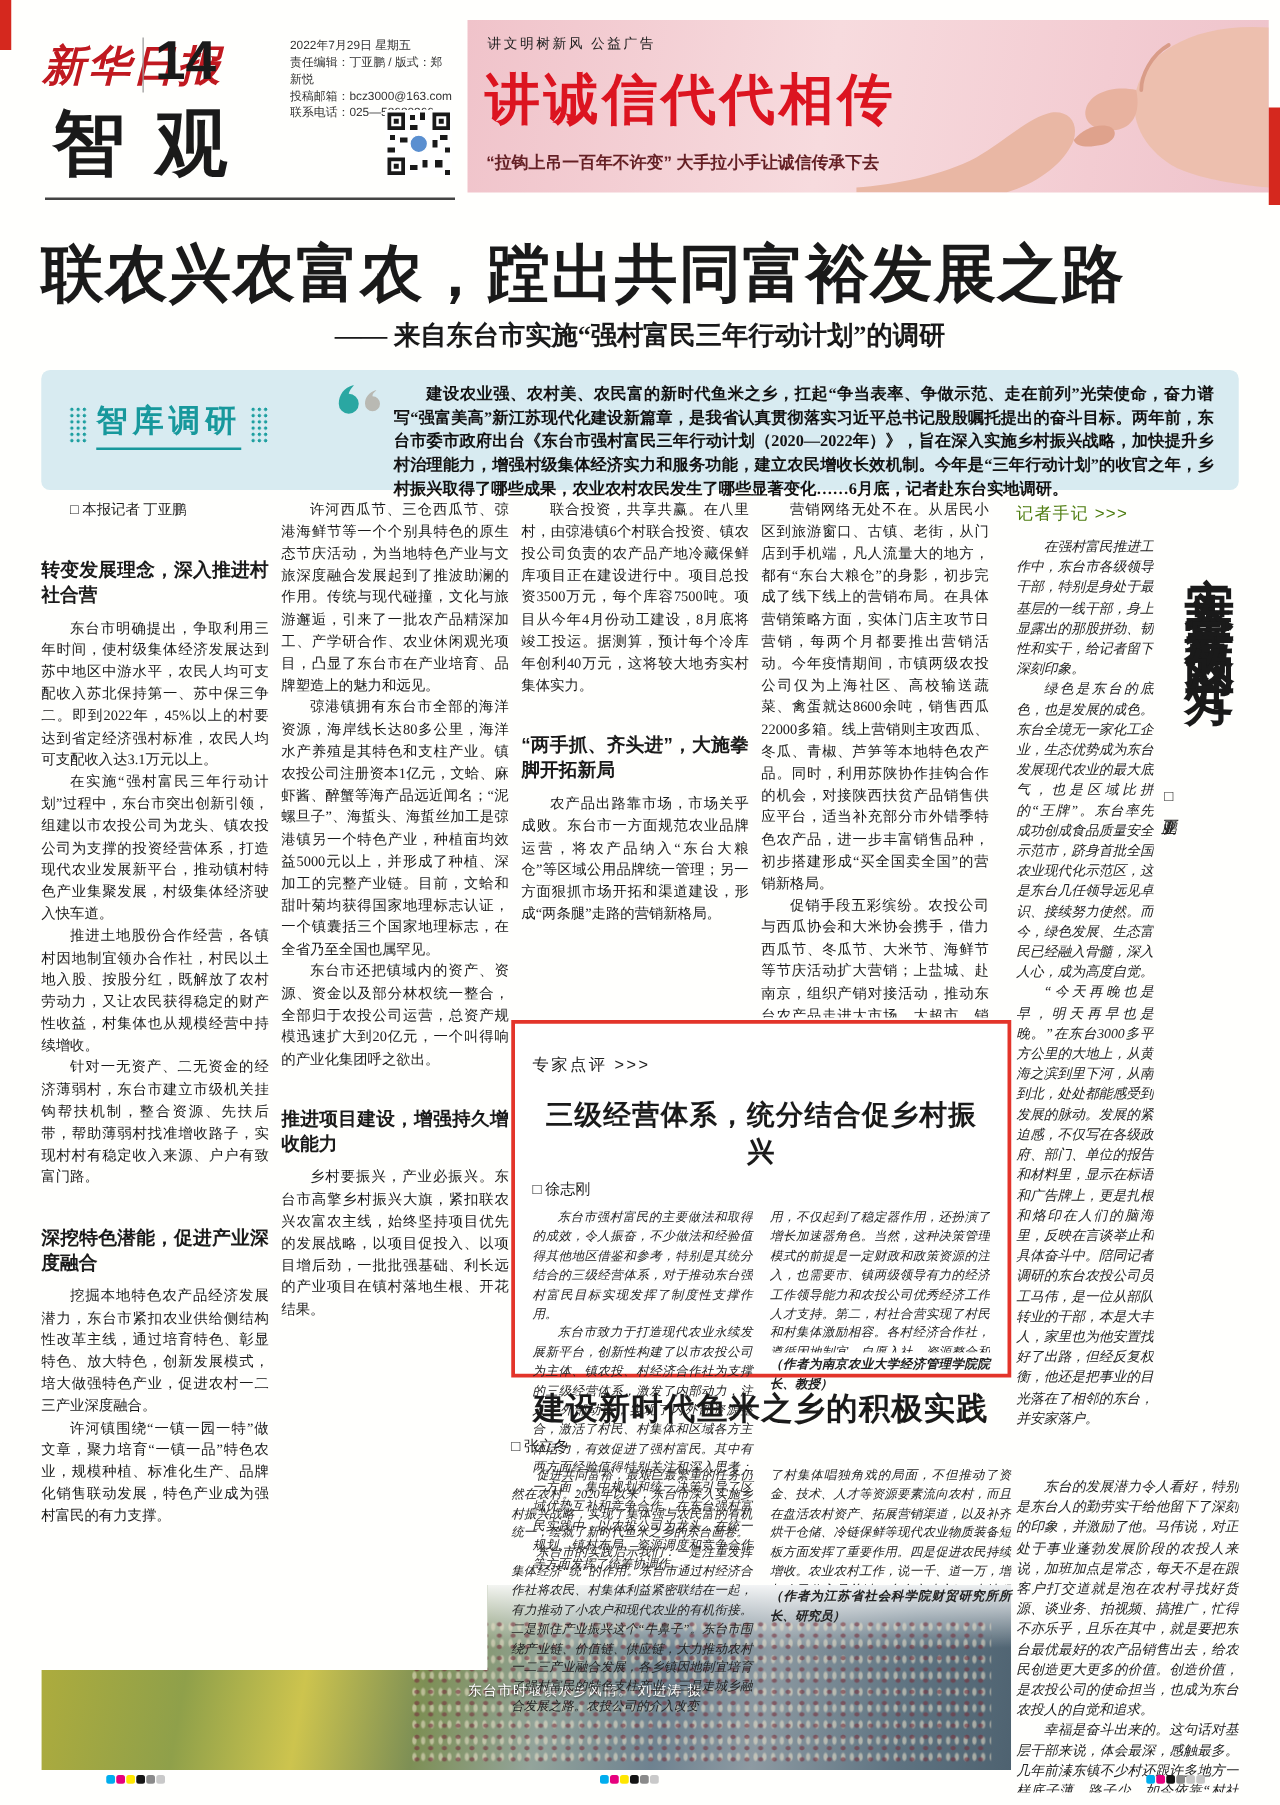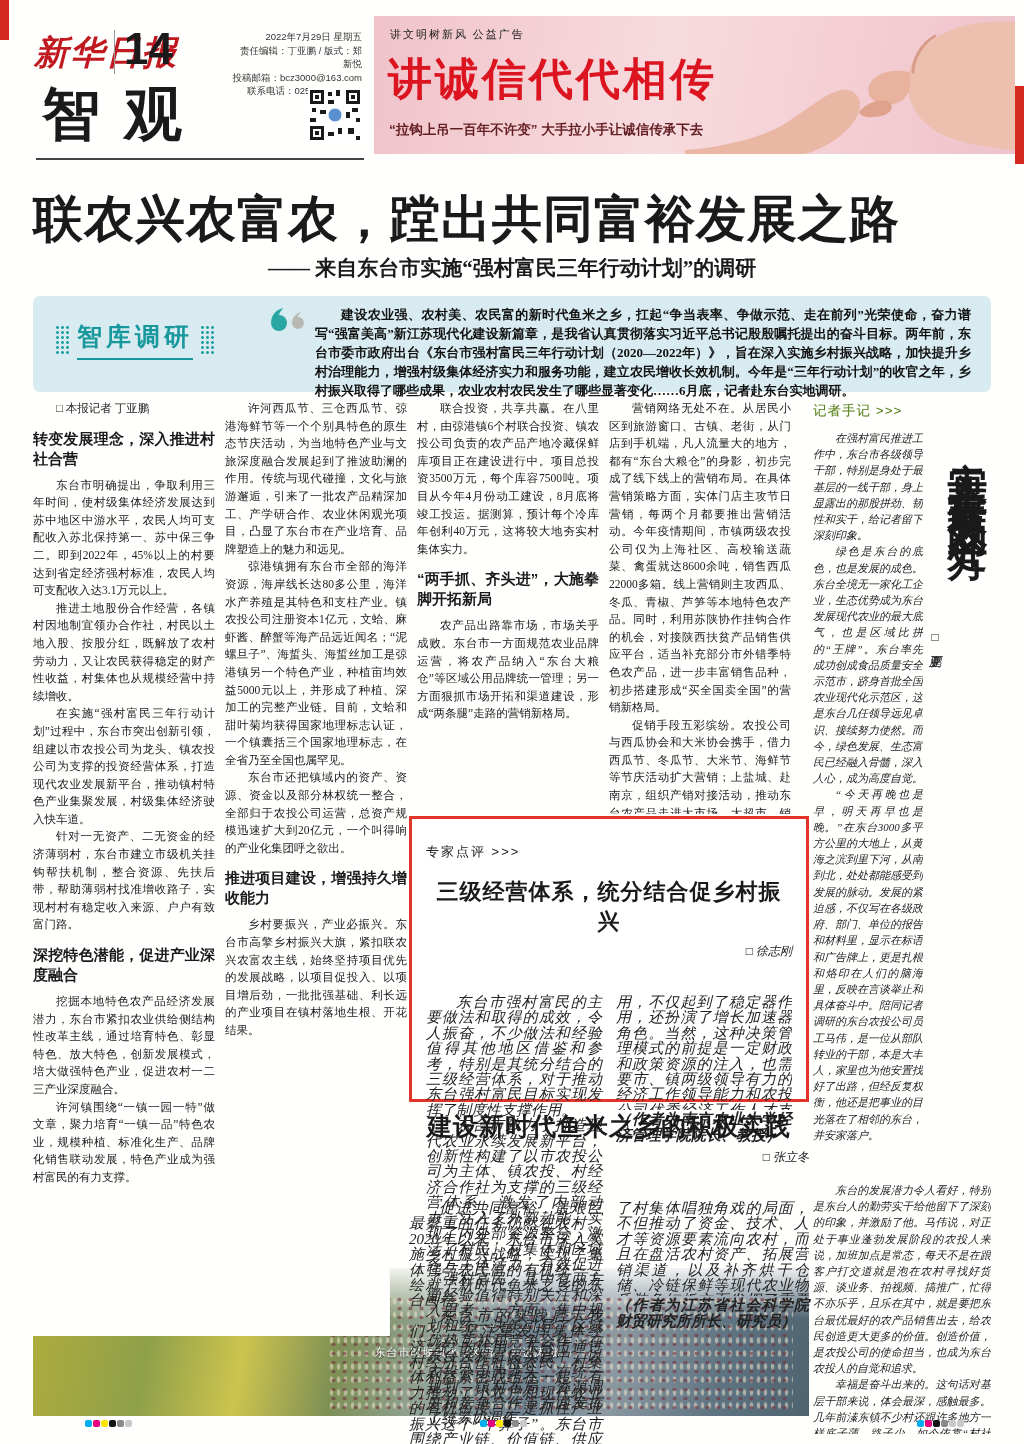--- a/index.html
+++ b/index.html
@@ -7,21 +7,21 @@
         font-family:"Liberation Serif","DejaVu Serif",serif;color:#1a1a1a;overflow:hidden;}
   .sans{font-family:"Liberation Sans","DejaVu Sans",sans-serif;}
 
   
   .corner-red-left{position:absolute;left:0;top:0;width:9px;height:40px;background:#d5281e;}
   .corner-red-right{position:absolute;right:0;top:86px;width:9px;height:78px;background:#d5281e;}
   .masthead-logo{position:absolute;left:34px;top:30px;font-size:34px;font-weight:900;
         font-style:italic;color:#c01920;letter-spacing:2px;}
   .masthead-divider{position:absolute;left:114px;top:30px;width:1px;height:44px;background:#9a9a9a;}
   .page-number{position:absolute;left:124px;top:24px;font-size:44px;font-weight:700;}
-  .dateblock{position:absolute;left:232px;top:30px;width:130px;text-align:right;
+  .dateblock{position:absolute;left:232px;top:30px;width:130px;text-align:left;
         font-size:9.5px;line-height:13.5px;color:#333;}
   .section-title{position:absolute;left:42px;top:76px;font-size:58px;font-weight:900;letter-spacing:24px;}
   .qr{position:absolute;left:308px;top:88px;width:54px;height:54px;}
   .header-rule{position:absolute;left:36px;top:158px;width:328px;height:2px;background:#444;}
 
   
   .banner{position:absolute;left:374px;top:16px;width:641px;height:138px;overflow:hidden;
         background:linear-gradient(100deg,#f0c3ca 0%,#f7dbde 45%,#f3ccd2 78%,#eec3cb 100%);}
   .banner-kicker{position:absolute;left:16px;top:11px;font-size:11px;color:#222;letter-spacing:2px;}
   .banner-title{position:absolute;left:14px;top:34px;font-size:44px;font-weight:900;color:#dc1420;letter-spacing:3px;}
@@ -43,36 +43,36 @@
         border-bottom:2px solid #17989c;padding-bottom:5px;}
   .quote-icon{position:absolute;left:236px;top:10px;}
   .intro-text{position:absolute;left:282px;top:9px;width:656px;font-size:13px;line-height:19px;
         font-weight:700;text-align:justify;text-indent:2em;color:#111;}
 
   
   .txtcol{position:absolute;top:400px;width:182px;font-size:11.5px;line-height:17.6px;
         text-align:justify;overflow:hidden;}
   .txtcol p{margin:0;text-indent:2em;}
   .colhead{font-family:"Liberation Sans","DejaVu Sans",sans-serif;font-size:15px;line-height:20px;
-        margin:11px 0 8px;font-weight:900;text-indent:0;}
+        margin:29px 0 8px;font-weight:900;text-indent:0;}
   .reporter{font-size:11.5px;margin:0 0 8px;text-indent:0;color:#222;}
   .c1{left:33px;height:905px;}
   .c2{left:225px;height:905px;}
   .c3{left:417px;height:414px;}
   .c4{left:609px;height:414px;}
 
   
   .expert{position:absolute;left:409px;top:816px;width:400px;height:286px;border:3px solid #e3342a;
         background:#fff;box-sizing:border-box;padding:8px 14px 10px;}
   .box-label{font-family:"Liberation Sans","DejaVu Sans",sans-serif;font-size:13px;letter-spacing:2px;
         margin:16px 0 16px;color:#222;}
   .expert-title{text-align:center;font-size:22px;font-weight:900;margin:4px 0 6px;letter-spacing:1px;}
-  .box-byline{text-align:right;font-size:12px;font-style:italic;margin-bottom:7px;}
+  .box-byline{text-align:left;font-size:12px;margin-bottom:7px;}
   .twocol{display:flex;gap:14px;}
-  .twocol .bcol{flex:1;font-size:15px;line-height:15.4px;text-align:justify;font-style:italic;color:#222;margin-top:28px;}
+  .twocol .bcol{flex:1;font-size:10px;line-height:15.4px;text-align:justify;font-style:italic;color:#222;}
   .expert .bcol{height:148px;}
   .bcol p{margin:0;text-indent:2em;}
   .bcol p.noindent{text-indent:0;}
   .bcol .clip{overflow:hidden;}
   .bcolflex{display:flex;flex-direction:column;}
   .bcolflex .clip{flex:1;}
   .box-author{font-weight:700;text-indent:0 !important;margin-top:2px !important;}
 
   
   .practice{position:absolute;left:409px;top:1106px;width:400px;height:214px;}
@@ -202,22 +202,22 @@
 
   <div class="photo">
     <div class="photo-roofs"></div>
     <div class="photo-caption">东台市时堰镇水乡风情。 刘进涛 摄</div>
   </div>
 
   <div class="txtcol c1">
     <p class="reporter">□ 本报记者  丁亚鹏</p>
     <h3 class="colhead">转变发展理念，深入推进村社合营</h3>
     <p>东台市明确提出，争取利用三年时间，使村级集体经济发展达到苏中地区中游水平，农民人均可支配收入苏北保持第一、苏中保三争二。即到2022年，45%以上的村要达到省定经济强村标准，农民人均可支配收入达3.1万元以上。</p>
+    <p>在实施“强村富民三年行动计划”过程中，东台市突出创新引领，组建以市农投公司为龙头、镇农投公司为支撑的投资经营体系，打造现代农业发展新平台，推动镇村特色产业集聚发展，村级集体经济驶入快车道。</p>
     <p>推进土地股份合作经营，各镇村因地制宜领办合作社，村民以土地入股、按股分红，既解放了农村劳动力，又让农民获得稳定的财产性收益，村集体也从规模经营中持续增收。</p>
-    <p>在实施“强村富民三年行动计划”过程中，东台市突出创新引领，组建以市农投公司为龙头、镇农投公司为支撑的投资经营体系，打造现代农业发展新平台，推动镇村特色产业集聚发展，村级集体经济驶入快车道。</p>
     <p>针对一无资产、二无资金的经济薄弱村，东台市建立市级机关挂钩帮扶机制，整合资源、先扶后带，帮助薄弱村找准增收路子，实现村村有稳定收入来源、户户有致富门路。</p>
     <h3 class="colhead">深挖特色潜能，促进产业深度融合</h3>
     <p>挖掘本地特色农产品经济发展潜力，东台市紧扣农业供给侧结构性改革主线，通过培育特色、彰显特色、放大特色，创新发展模式，培大做强特色产业，促进农村一二三产业深度融合。</p>
     <p>许河镇围绕“一镇一园一特”做文章，聚力培育“一镇一品”特色农业，规模种植、标准化生产、品牌化销售联动发展，特色产业成为强村富民的有力支撑。</p>
   </div>
 
   <div class="txtcol c2">
     <p>许河西瓜节、三仓西瓜节、弶港海鲜节等一个个别具特色的原生态节庆活动，为当地特色产业与文旅深度融合发展起到了推波助澜的作用。传统与现代碰撞，文化与旅游邂逅，引来了一批农产品精深加工、产学研合作、农业休闲观光项目，凸显了东台市在产业培育、品牌塑造上的魅力和远见。</p>
     <p>弶港镇拥有东台市全部的海洋资源，海岸线长达80多公里，海洋水产养殖是其特色和支柱产业。镇农投公司注册资本1亿元，文蛤、麻虾酱、醉蟹等海产品远近闻名；“泥螺旦子”、海蜇头、海蜇丝加工是弶港镇另一个特色产业，种植亩均效益5000元以上，并形成了种植、深加工的完整产业链。目前，文蛤和甜叶菊均获得国家地理标志认证，一个镇囊括三个国家地理标志，在全省乃至全国也属罕见。</p>
     <p>东台市还把镇域内的资产、资源、资金以及部分林权统一整合，全部归于农投公司运营，总资产规模迅速扩大到20亿元，一个叫得响的产业化集团呼之欲出。</p>

